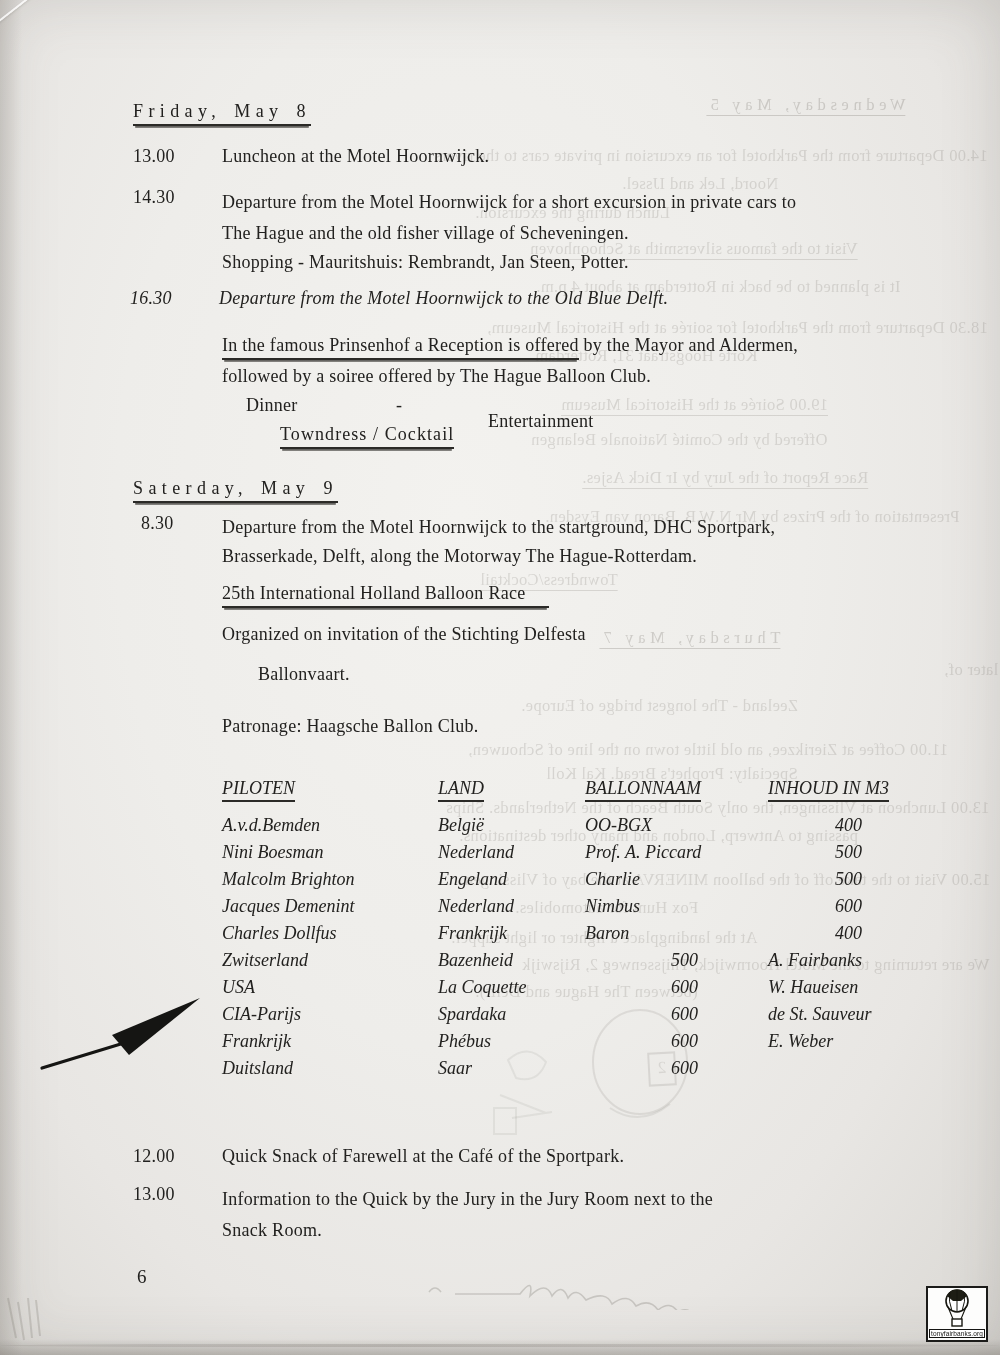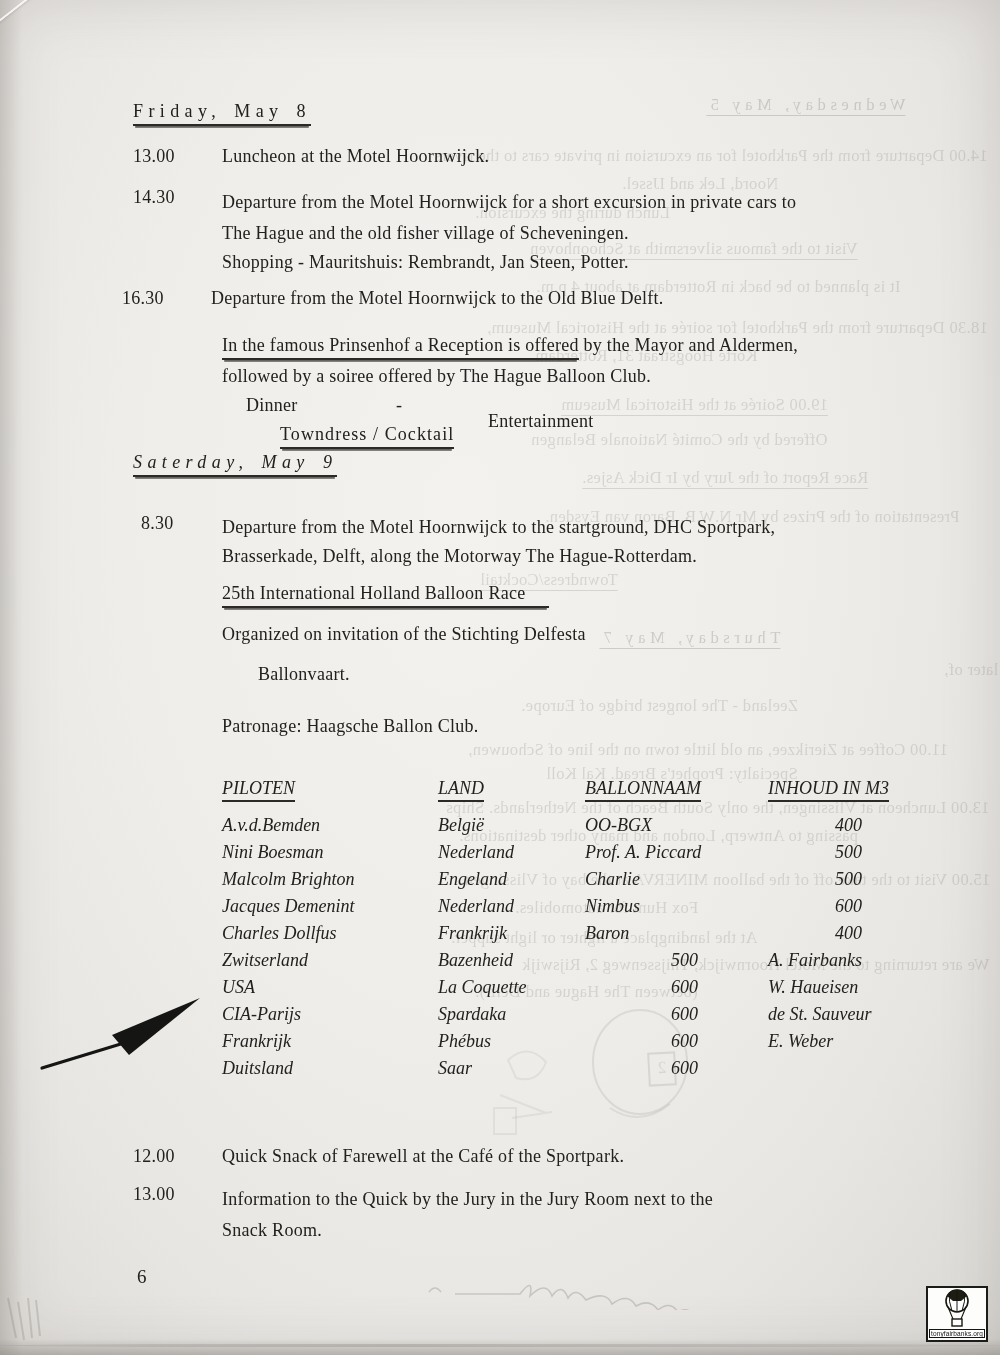--- a/index.html
+++ b/index.html
@@ -124,21 +124,21 @@
     <div class="abs sched" style="left:133px;top:187px;">
       <span class="line time">14.30</span>
       <span>
         <div class="line lh31">Departure from the Motel Hoornwijck for a short excursion in private cars to</div>
         <div class="line lh31">The Hague and the old fisher village of Scheveningen.</div>
       </span>
     </div>
 
     <div class="abs line" style="left:222px;top:252px;">Shopping - Mauritshuis: Rembrandt, Jan Steen, Potter.</div>
 
-    <div class="abs sched" style="left:122px;top:288px;">
+    <div class="abs sched" style="left:130px;top:288px;font-style:italic;">
       <span class="line time">16.30</span>
       <span class="line">Departure from the Motel Hoornwijck to the Old Blue Delft.</span>
     </div>
 
     <div class="abs" style="left:222px;top:330px;">
       <div class="line lh31">
         <span class="u2">In the famous Prinsenhof a Reception is offered</span>
         <span>by the Mayor and Aldermen,</span>
       </div>
       <div class="line lh31">followed by a soiree offered by The Hague Balloon Club.</div>
@@ -147,21 +147,21 @@
     <div class="abs" style="left:222px;top:395px;width:500px;margin-left:24px;">
       <span class="line">Dinner</span>
       <span class="abs line" style="left:150px;top:0;">-</span>
       <span class="abs line" style="left:242px;top:16px;">Entertainment</span>
     </div>
 
     <div class="abs line" style="left:280px;top:424px;letter-spacing:.06em;">
       <span class="u2">Towndress / Cocktail</span>
     </div>
 
-    <div class="abs hd" style="left:133px;top:452px;font-style:italic;">
+    <div class="abs hd" style="left:133px;top:478px;">
       <span class="u2">Saterday, May 9</span>
     </div>
 
     <div class="abs sched" style="left:133px;top:513px;">
       <span class="line time t-indent">8.30</span>
       <span>
         <div class="line lh29">Departure from the Motel Hoornwijck to the startground, DHC Sportpark,</div>
         <div class="line lh29">Brasserkade, Delft, along the Motorway The Hague-Rotterdam.</div>
       </span>
     </div>

